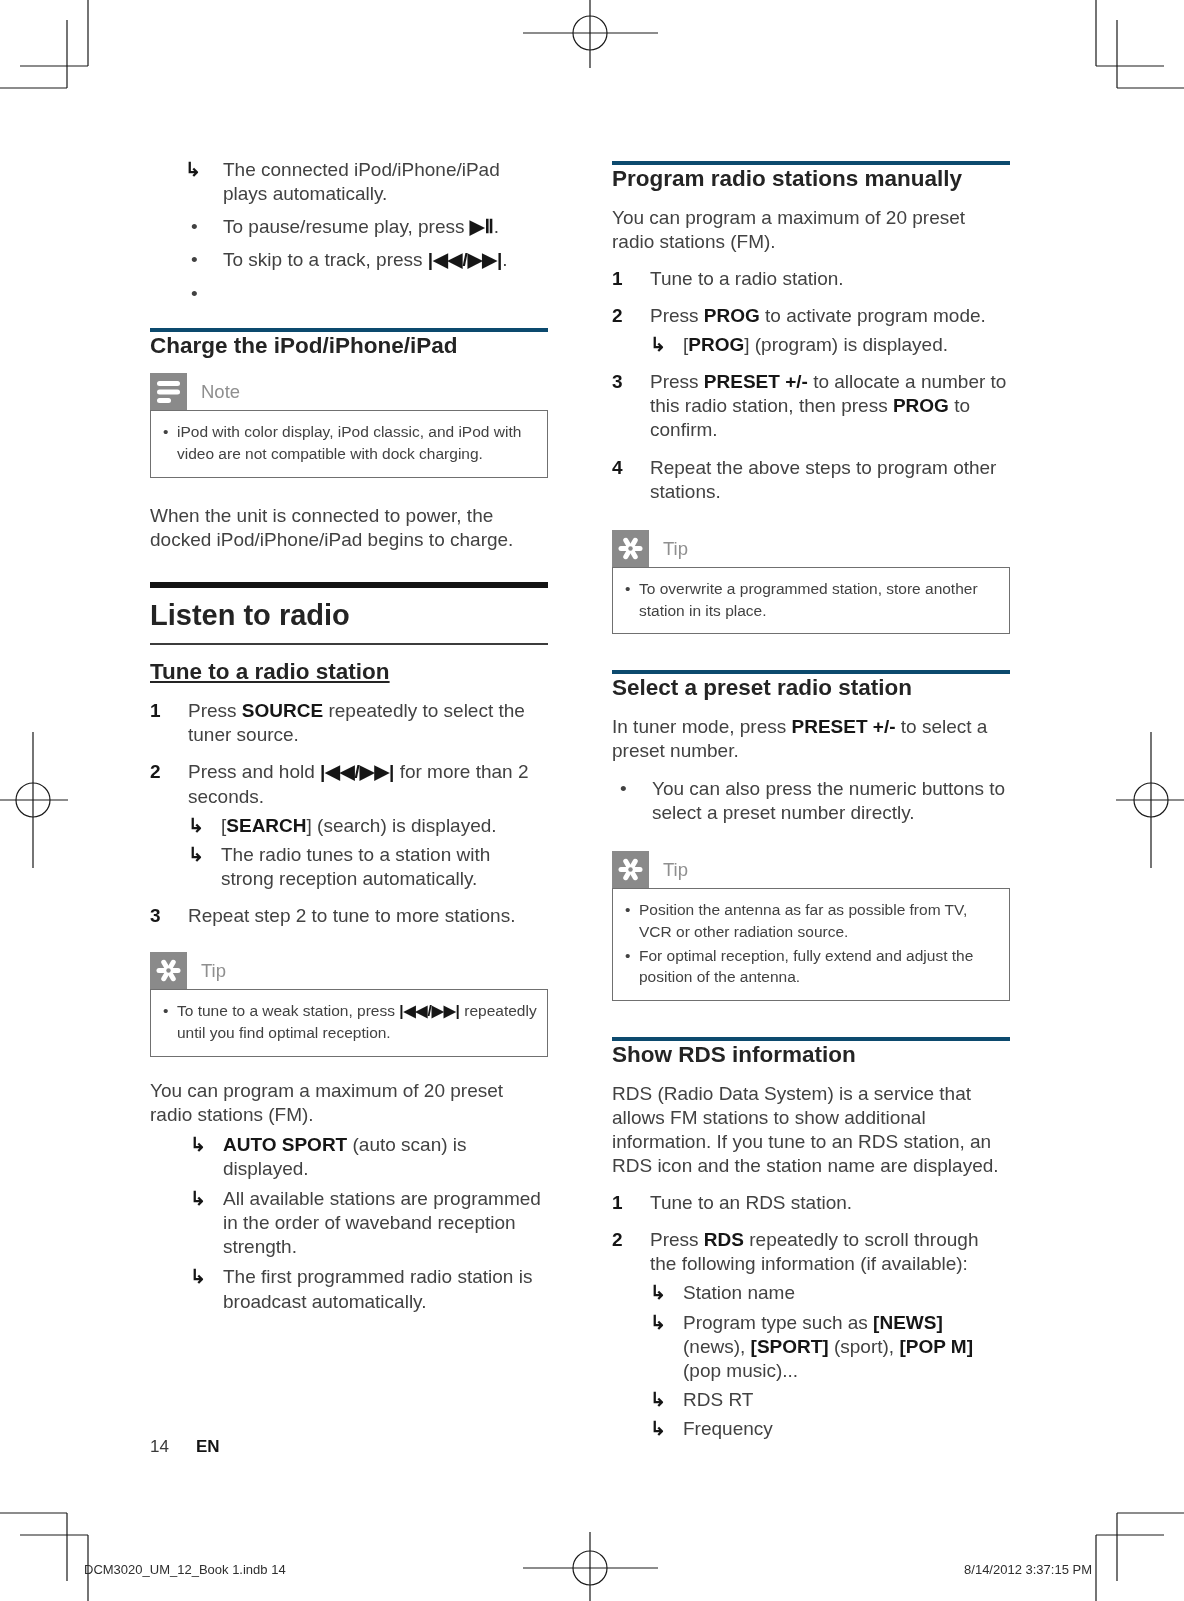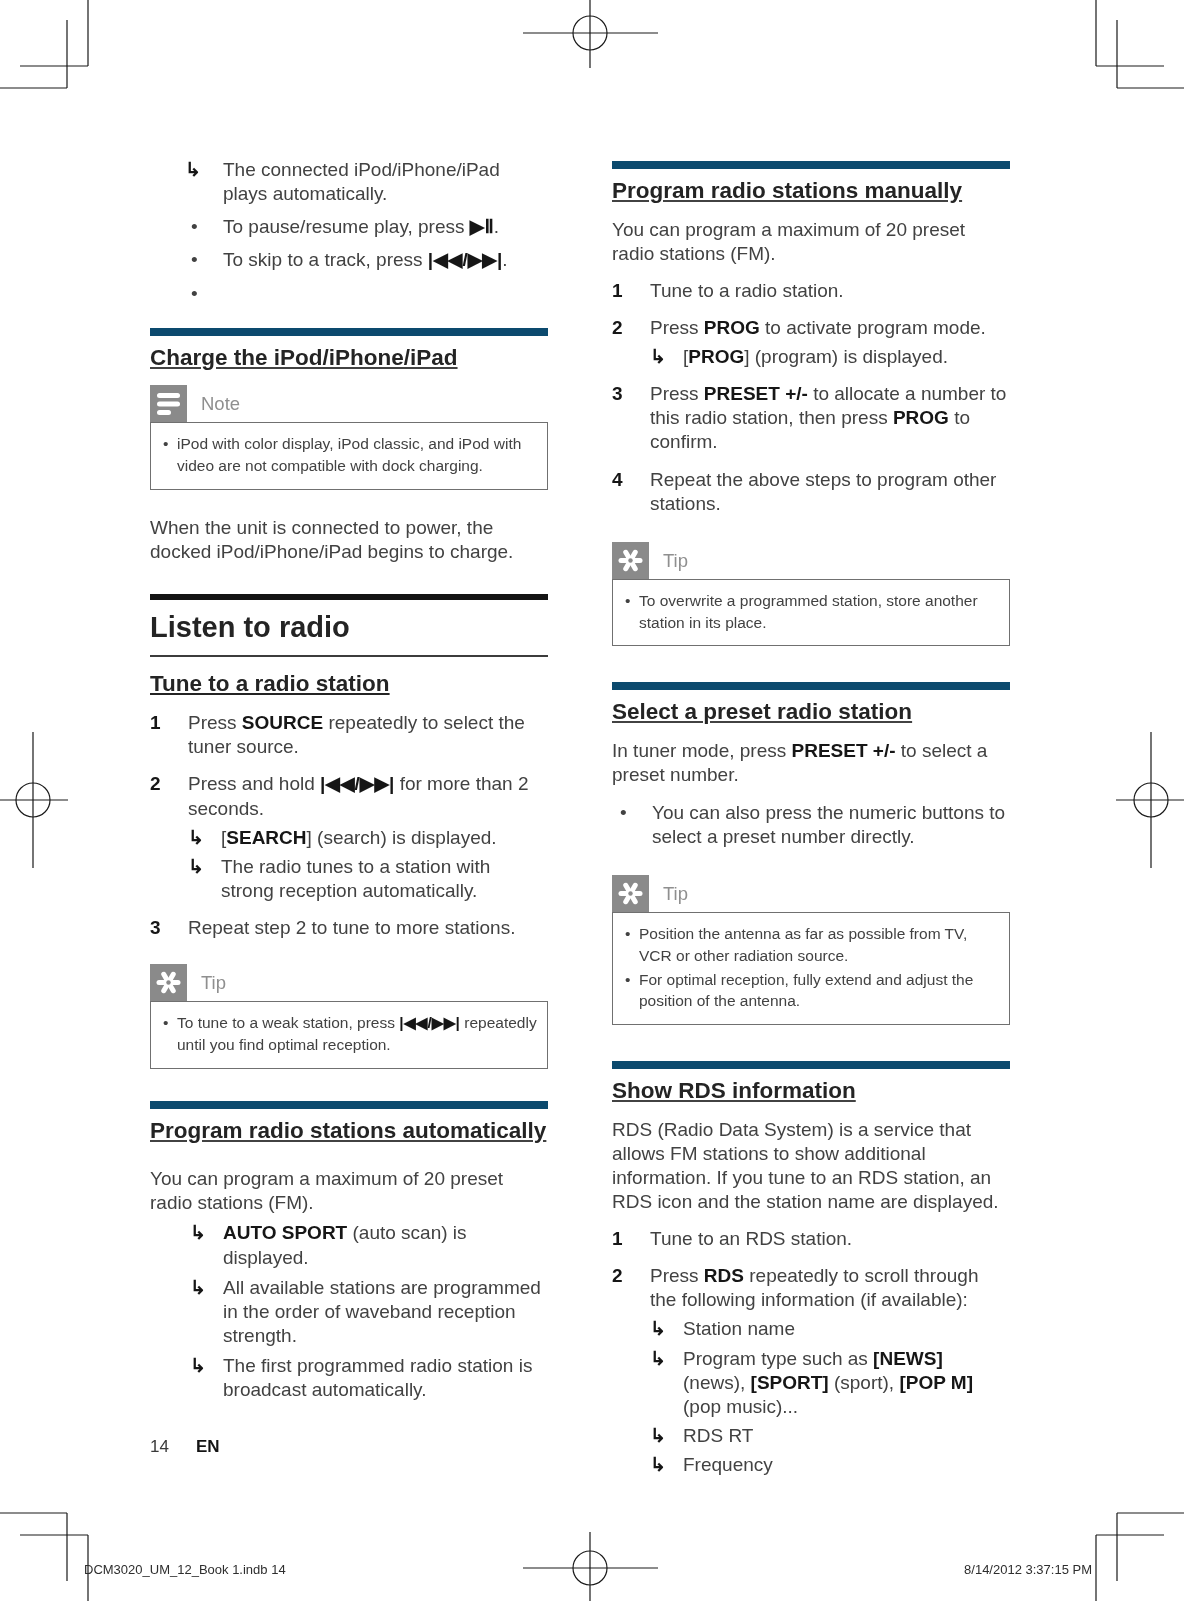--- a/index.html
+++ b/index.html
@@ -6,21 +6,21 @@
   body{width:1184px;height:1601px;position:relative;overflow:hidden;
        font-family:"Liberation Sans",sans-serif;color:#424242;}
   .page{position:absolute;inset:0;}
   .marks{position:absolute;left:0;top:0;pointer-events:none;}
   .col{position:absolute;top:0;width:398px;font-size:19px;line-height:1.27;}
   .lc{left:150px;}
   .rc{left:612px;}
   .b{font-weight:bold;color:#161616;}
   h1{font-size:29px;font-weight:bold;color:#242424;margin:9px 0 9px 0;}
   h2{font-size:22.5px;font-weight:bold;color:#242424;margin:0;}
-  .section{border-top:8px solid #0c4a6e;padding-top:8px;text-decoration:underline;}
+  .section{border-top:4px solid #0c4a6e;padding-top:0;}
   .chapter-bar{height:6px;background:#141414;}
   .chapter-rule{height:2px;background:#3c3c3c;}
   .para{margin-top:12px;}
   .row{display:flex;align-items:flex-start;}
   .mk{flex:none;font-weight:bold;color:#161616;}
   .intro{margin-left:35px;}
   .intro .row{margin-top:9px;}
   .intro .mk{width:38px;}
   .step{display:flex;margin-top:13px;}
   .sn{flex:none;width:38px;font-weight:bold;color:#161616;}
@@ -164,23 +164,20 @@
       </div>
       <span class="clabel">Tip</span>
       <div class="cbody">
         <div class="row">
           <span class="mk">•</span>
           <span><span>To tune to a weak station, press </span><span class="b">|◀◀/▶▶|</span><span> repeatedly until you find optimal reception.</span></span>
         </div>
       </div>
     </div>
 
-    <div class="section" style="margin-top:32px;">
-      <h2>Program radio stations automatically</h2>
-    </div>
 
     <div class="para" style="margin-top:22px;"><span>You can program a maximum of 20 preset radio stations (FM).</span></div>
 
     <div class="free-subs">
       <div class="sub">
         <span class="mk">↳</span>
         <span><span class="b">AUTO SPORT</span><span> (auto scan) is displayed.</span></span>
       </div>
       <div class="sub">
         <span class="mk">↳</span>

